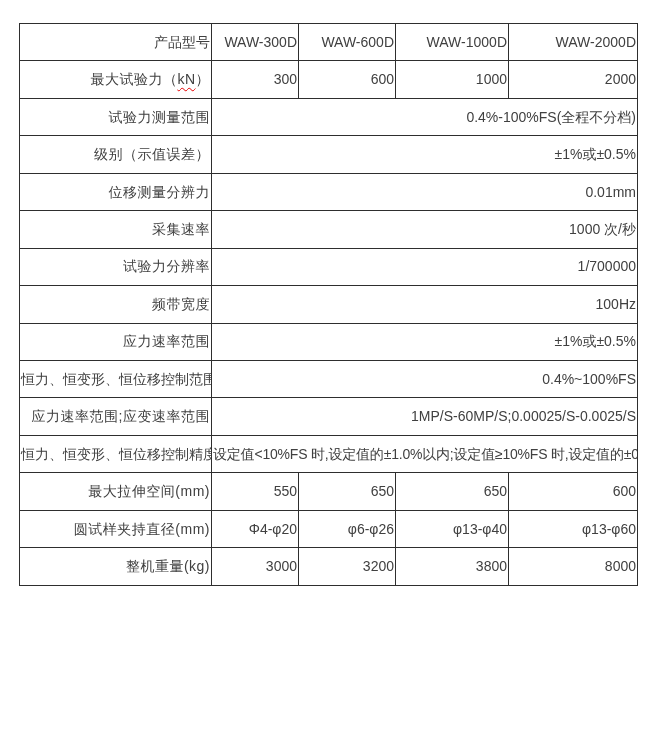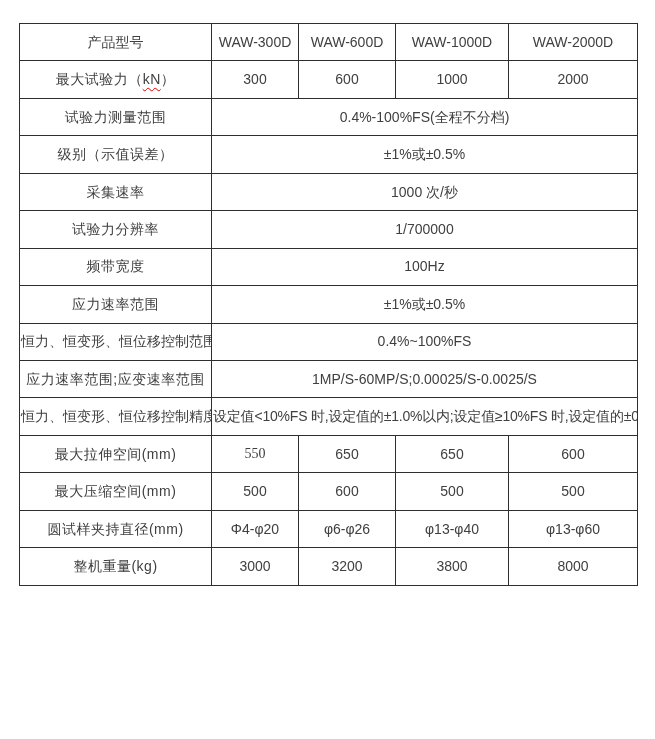--- a/index.html
+++ b/index.html
@@ -11,40 +11,40 @@
     color: #404040;
   }
   .page { padding: 23px 18px 24px 19px; }
   table.spec {
     border-collapse: collapse;
     table-layout: fixed;
     width: 618px;
   }
   table.spec th, table.spec td {
     border: 1px solid #2e2e2e;
-    text-align: center;
+    text-align: right;
     vertical-align: middle;
     font-weight: 400;
     font-size: 14px;
     height: 37.45px;
     padding: 0 1px;
     overflow: hidden;
     white-space: nowrap;
     line-height: 1.2;
   }
   td.lbl { letter-spacing: 0.5px; margin-left: 23px; }
   td.lbl-tight { letter-spacing: 0; padding: 0; }
   .wavy {
     text-decoration-line: underline;
     text-decoration-style: wavy;
     text-decoration-color: #e60000;
     text-decoration-thickness: 1px;
     text-underline-offset: 3px;
   }
-  td.sm  { font-size: 12px; font-family: Liberation Serif, serif; }
+  td.sm  { font-size: 12px; }
   td.fine { font-size: 11.5px; letter-spacing: -0.2px; padding: 0; }
 </style>
 </head>
 <body>
 
 <div class="page">
   <table class="spec">
     <colgroup>
       <col style="width:192px">
         <col style="width:87px">
@@ -72,20 +72,24 @@
       <tr>
         <td class="lbl">试验力测量范围</td>
         <td colspan="4">0.4%-100%FS(全程不分档)</td>
       </tr>
 
       <tr>
         <td class="lbl">级别（示值误差）</td>
         <td colspan="4">±1%或±0.5%</td>
       </tr>
 
+      <tr>
+        <td class="lbl">位移测量分辨力</td>
+        <td colspan="4">0.01mm</td>
+      </tr>
 
       <tr>
         <td class="lbl">采集速率</td>
         <td colspan="4">1000 次/秒</td>
       </tr>
 
       <tr>
         <td class="lbl">试验力分辨率</td>
         <td colspan="4">1/700000</td>
       </tr>
@@ -116,27 +120,20 @@
       </tr>
 
       <tr>
         <td class="lbl">最大拉伸空间(mm)</td>
         <td class="sm">550</td>
         <td>650</td>
         <td>650</td>
         <td>600</td>
       </tr>
 
-      <tr>
-        <td class="lbl">最大压缩空间(mm)</td>
-        <td>500</td>
-        <td>600</td>
-        <td>500</td>
-        <td>500</td>
-      </tr>
 
       <tr>
         <td class="lbl">圆试样夹持直径(mm)</td>
         <td>Φ4-φ20</td>
         <td>φ6-φ26</td>
         <td>φ13-φ40</td>
         <td>φ13-φ60</td>
       </tr>
 
 

